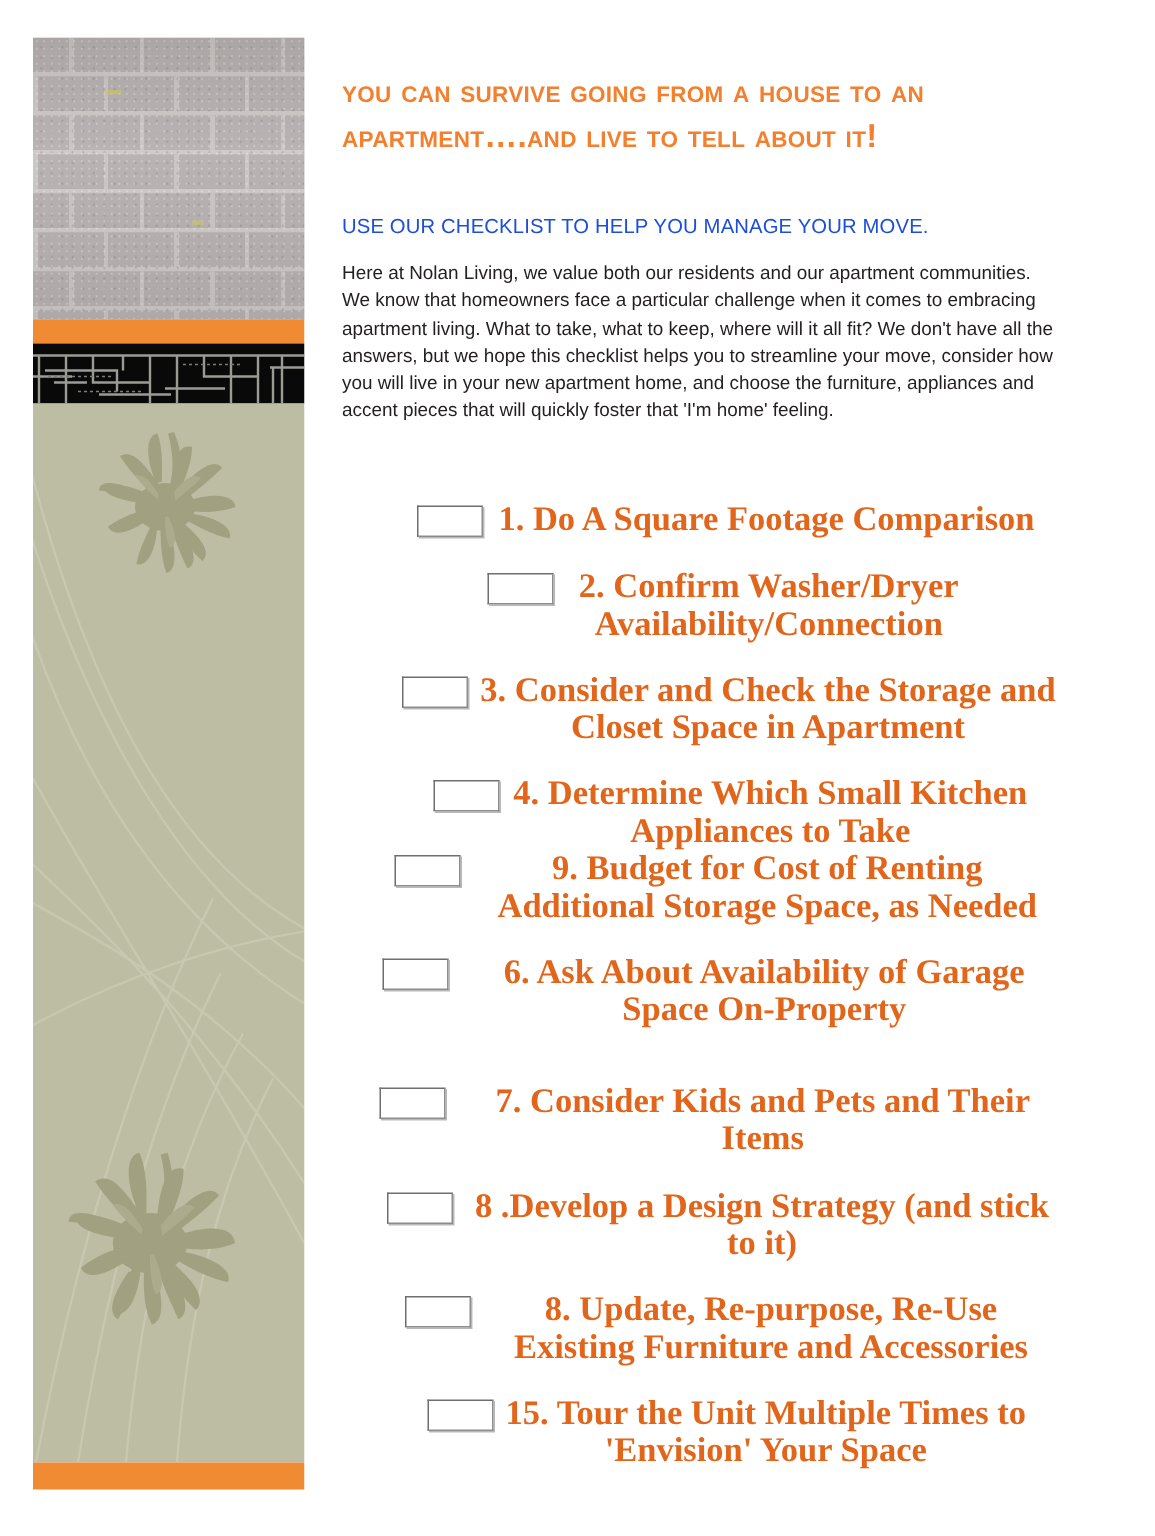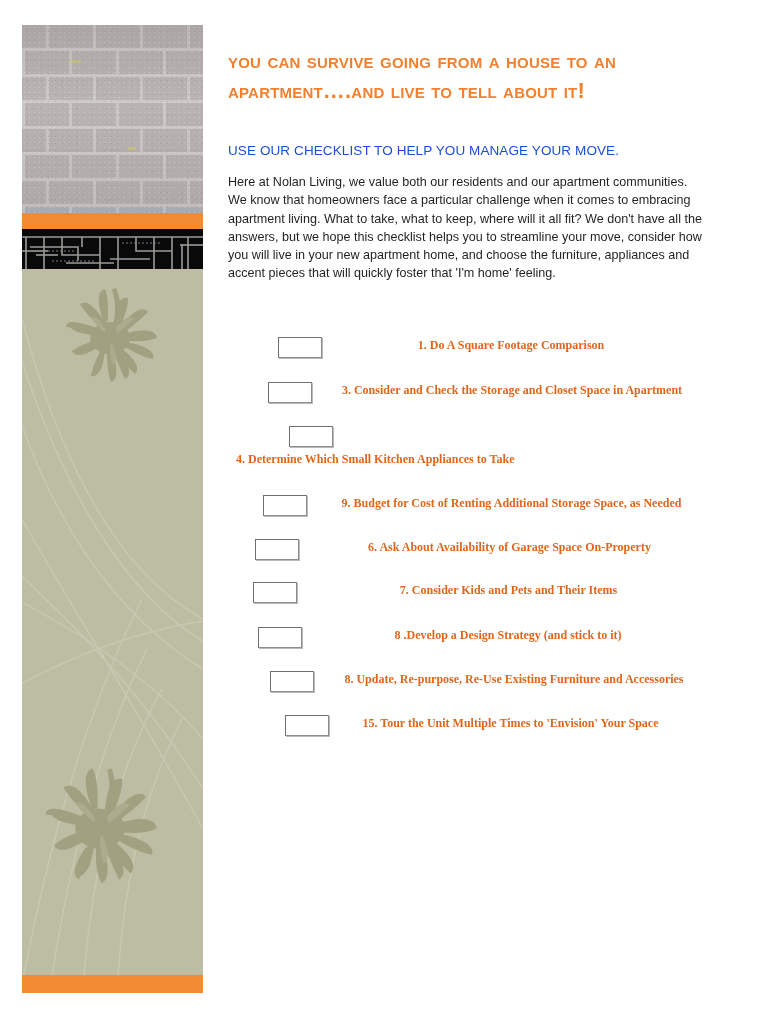--- a/index.html
+++ b/index.html
@@ -184,21 +184,21 @@
     border-right-color: #8d8d8d;
     border-bottom-color: #8d8d8d;
     box-shadow: 1px 1px 0 0 #b9b9b9;
     box-sizing: border-box;
   }
   .ck-text {
     flex: 1 1 auto;
     color: #E1661B;
     font-family: "Liberation Serif", serif;
     font-weight: bold;
-    font-size: 12px;
+    font-size: 23px;
     line-height: 25px;
     text-align: center;
     padding-left: 8px;
   }
 </style>
 </head>
 <body>
 
 <div id="page">
 
@@ -334,43 +334,49 @@
 
   <div id="checklist">
 
     <div class="ck-item" style="margin-bottom:20px;">
       <div class="ck-box-cell" style="margin-left:50px;">
         <div class="ck-box"></div>
       </div>
       <div class="ck-text" style="padding-right:20px;">1. Do A Square Footage Comparison</div>
     </div>
 
+    <div class="ck-item" style="margin-bottom:19px;">
+      <div class="ck-box-cell" style="margin-left:97px;">
+        <div class="ck-box"></div>
+      </div>
+      <div class="ck-text" style="padding-right:64px;">2. Confirm Washer/Dryer Availability/Connection</div>
+    </div>
 
     <div class="ck-item" style="margin-bottom:19px;">
       <div class="ck-box-cell" style="margin-left:40px;">
         <div class="ck-box"></div>
       </div>
       <div class="ck-text" style="padding-right:8px;">3. Consider and Check the Storage and Closet Space in Apartment</div>
     </div>
 
-    <div class="ck-item" style="margin-bottom:19px;flex-direction:column;">
+    <div class="ck-item" style="">
       <div class="ck-box-cell" style="margin-left:61px;">
         <div class="ck-box"></div>
       </div>
       <div class="ck-text" style="padding-right:26px;">4. Determine Which Small Kitchen Appliances to Take</div>
     </div>
 
     <div class="ck-item" style="margin-bottom:19px;">
       <div class="ck-box-cell" style="margin-left:35px;">
         <div class="ck-box"></div>
       </div>
       <div class="ck-text" style="padding-right:4px;">9. Budget for Cost of Renting Additional Storage Space, as Needed</div>
     </div>
 
-    <div class="ck-item" style="margin-bottom:18px;">
+    <div class="ck-item" style="margin-bottom:36px;">
       <div class="ck-box-cell" style="margin-left:27px;">
         <div class="ck-box"></div>
       </div>
       <div class="ck-text" style="padding-right:0px;">6. Ask About Availability of Garage Space On-Property</div>
     </div>
 
     <div class="ck-item" style="margin-bottom:20px;">
       <div class="ck-box-cell" style="margin-left:25px;">
         <div class="ck-box"></div>
       </div>

